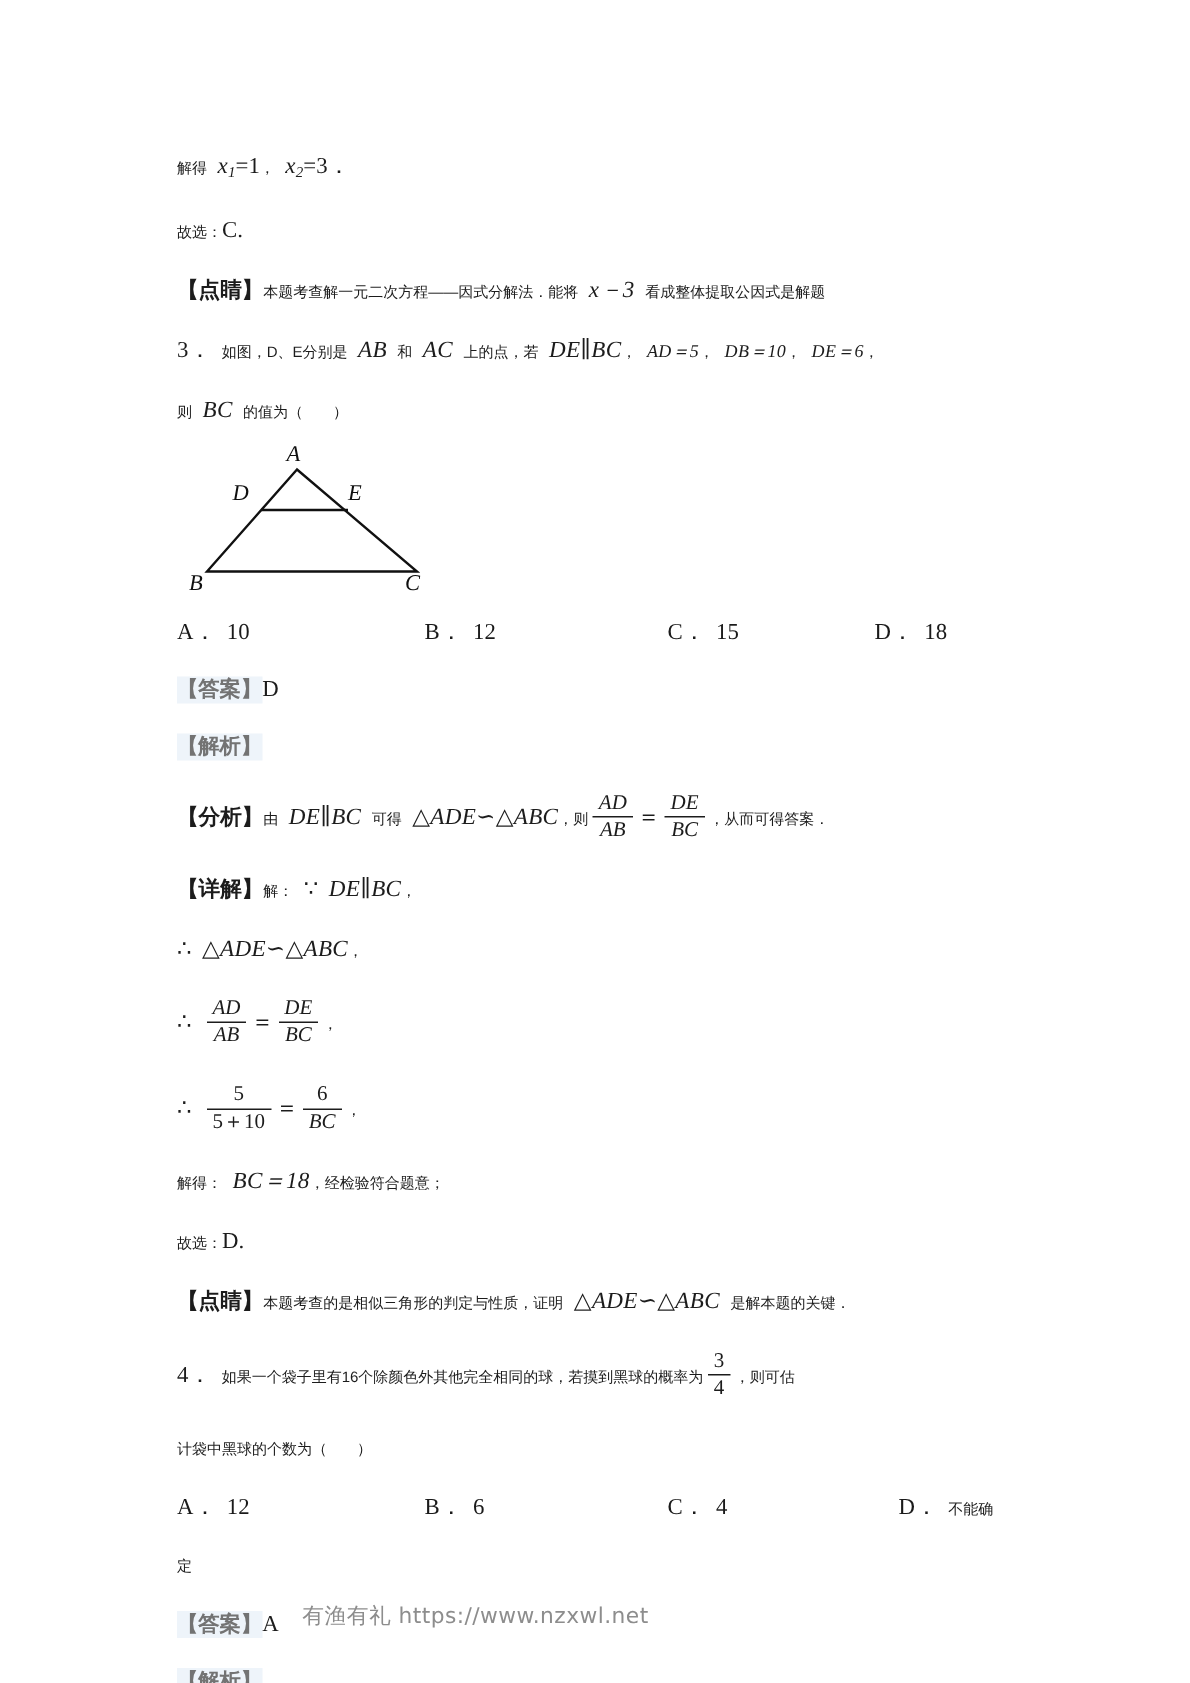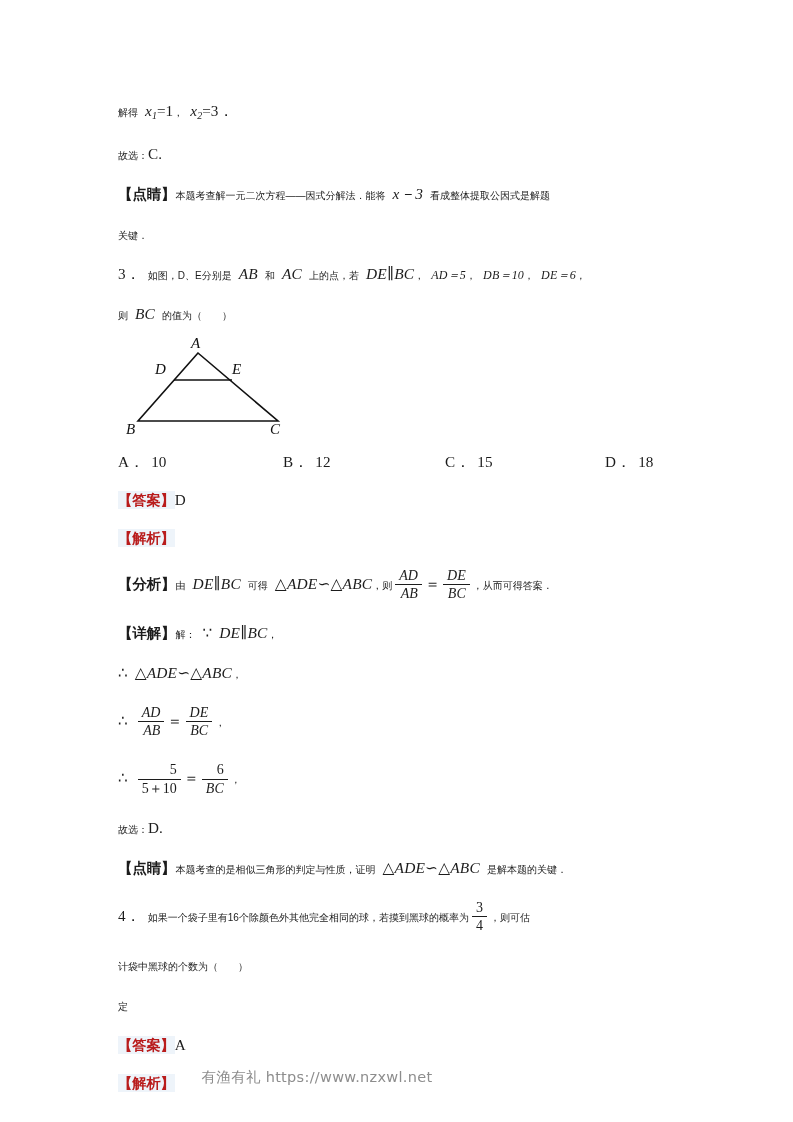--- a/index.html
+++ b/index.html
@@ -48,40 +48,40 @@
   }
   sub {
     font-size: 10px;
     font-style: italic;
     vertical-align: -3px;
   }
   .sp { display: inline-block; width: 7px; }
 
   
   .tag {
-    color: #b91c1c;
+    color: #737373;
     background: #eef4fa;
     font-family: "DejaVu Sans", "Liberation Sans", sans-serif;
     font-size: 14.2px;
     font-weight: bold;
     padding: 1px 0;
   }
   .tag-plain {
     color: #1c1c1c;
     font-family: Liberation Sans, sans-serif;
     font-size: 14.4px;
     font-weight: bold;
     background: none;
   }
 
   
   .frac {
     display: inline-block;
     vertical-align: middle;
-    text-align: right;
+    text-align: center;
     font-style: italic;
     font-size: 14px;
     line-height: 1.08;
     margin: 12px 3px;
     position: relative;
     top: -1px;
   }
   .frac .num { display: block; padding: 0 4px 1px 4px; }
   .frac .den { display: block; padding: 1px 4px 0 4px; border-top: 1.2px solid #1c1c1c; }
   .frac.upright .num, .frac.upright .den { font-style: normal; }
@@ -133,23 +133,20 @@
     <div class="line">
       <span class="cn">解得</span><span class="sp"></span><span class="mi">x</span><sub>1</sub><span class="mn">=</span><span class="mn">1</span><span class="cn">，</span><span class="sp"></span><span class="mi">x</span><sub>2</sub><span class="mn">=</span><span class="mn">3</span><span class="mn">．</span>
     </div>
 
     <div class="line">
       <span class="cn">故选：</span><span class="mn">C.</span>
     </div>
 
     <div class="line">
       <span class="tag-plain">【点睛】</span><span class="cn">本题考查解一元二次方程——因式分解法．能将</span><span class="sp"></span><span class="mi">x－3</span><span class="sp"></span><span class="cn">看成整体提取公因式是解题</span>
-    </div>
-    <div class="line">
-      <span class="cn">关键．</span>
     </div>
 
     <div class="line">
       <span class="mn">3．</span><span class="sp"></span><span class="cn">如图，D、E分别是</span><span class="sp"></span><span class="mi">AB</span><span class="sp"></span><span class="cn">和</span><span class="sp"></span><span class="mi">AC</span><span class="sp"></span><span class="cn">上的点，若</span><span class="sp"></span><span class="mi">DE∥BC</span><span class="cn">，</span><span class="sp"></span><span class="mi sm">AD＝5</span><span class="cn">，</span><span class="sp"></span><span class="mi sm">DB＝10</span><span class="cn">，</span><span class="sp"></span><span class="mi sm">DE＝6</span><span class="cn">，</span>
     </div>
     <div class="line">
       <span class="cn">则</span><span class="sp"></span><span class="mi">BC</span><span class="sp"></span><span class="cn">的值为（　　）</span>
     </div>
 
     <div class="figure">
@@ -161,21 +158,21 @@
       <span class="lbl" style="left:33px; top:26px;">D</span>
       <span class="lbl" style="left:110px; top:26px;">E</span>
       <span class="lbl" style="left:4px; top:86px;">B</span>
       <span class="lbl" style="left:148px; top:86px;">C</span>
     </div>
 
     <div class="opts">
       <span class="opt" style="left:0px;"><span class="mn">A．</span><span class="sp"></span><span class="mn">10</span></span>
       <span class="opt" style="left:165px;"><span class="mn">B．</span><span class="sp"></span><span class="mn">12</span></span>
       <span class="opt" style="left:327px;"><span class="mn">C．</span><span class="sp"></span><span class="mn">15</span></span>
-      <span class="opt" style="left:487px;"><span class="mn">D．</span><span class="sp"></span><span class="mn">18</span></span>
+      <span class="opt" style="left:465px;"><span class="mn">D．</span><span class="sp"></span><span class="mn">18</span></span>
     </div>
 
     <div class="line">
       <span class="tag">【答案】</span><span class="mn">D</span>
     </div>
     <div class="line">
       <span class="tag">【解析】</span>
     </div>
 
     <div class="line">
@@ -188,33 +185,42 @@
     <div class="line">
       <span class="mn">∴</span><span class="sp"></span><span class="mi">△ADE∽△ABC</span><span class="cn">，</span>
     </div>
     <div class="line">
       <span class="mn">∴</span><span class="sp"></span><span class="frac"><span class="num">AD</span><span class="den">AB</span></span><span class="mn">＝</span><span class="frac"><span class="num">DE</span><span class="den">BC</span></span><span class="cn">，</span>
     </div>
     <div class="line">
       <span class="mn">∴</span><span class="sp"></span><span class="frac upright"><span class="num">5</span><span class="den">5＋10</span></span><span class="mn">＝</span><span class="frac"><span class="num" style="font-style:normal;">6</span><span class="den">BC</span></span><span class="cn">，</span>
     </div>
     <div class="line">
+      <span class="cn">解得：</span><span class="sp"></span><span class="mi">BC＝18</span><span class="cn">，经检验符合题意；</span>
+    </div>
+    <div class="line">
       <span class="cn">故选：</span><span class="mn">D.</span>
     </div>
     <div class="line">
       <span class="tag-plain">【点睛】</span><span class="cn">本题考查的是相似三角形的判定与性质，证明</span><span class="sp"></span><span class="mi">△ADE∽△ABC</span><span class="sp"></span><span class="cn">是解本题的关键．</span>
     </div>
 
     <div class="line">
       <span class="mn">4．</span><span class="sp"></span><span class="cn">如果一个袋子里有16个除颜色外其他完全相同的球，若摸到黑球的概率为</span><span class="frac upright"><span class="num">3</span><span class="den">4</span></span><span class="cn">，则可估</span>
     </div>
     <div class="line">
       <span class="cn">计袋中黑球的个数为（　　）</span>
     </div>
 
+    <div class="opts">
+      <span class="opt" style="left:0px;"><span class="mn">A．</span><span class="sp"></span><span class="mn">12</span></span>
+      <span class="opt" style="left:165px;"><span class="mn">B．</span><span class="sp"></span><span class="mn">6</span></span>
+      <span class="opt" style="left:327px;"><span class="mn">C．</span><span class="sp"></span><span class="mn">4</span></span>
+      <span class="opt" style="left:481px;"><span class="mn">D．</span><span class="sp"></span><span class="cn">不能确</span></span>
+    </div>
     <div class="line">
       <span class="cn">定</span>
     </div>
 
     <div class="line">
       <span class="tag">【答案】</span><span class="mn">A</span>
     </div>
     <div class="line">
       <span class="tag">【解析】</span>
     </div>

